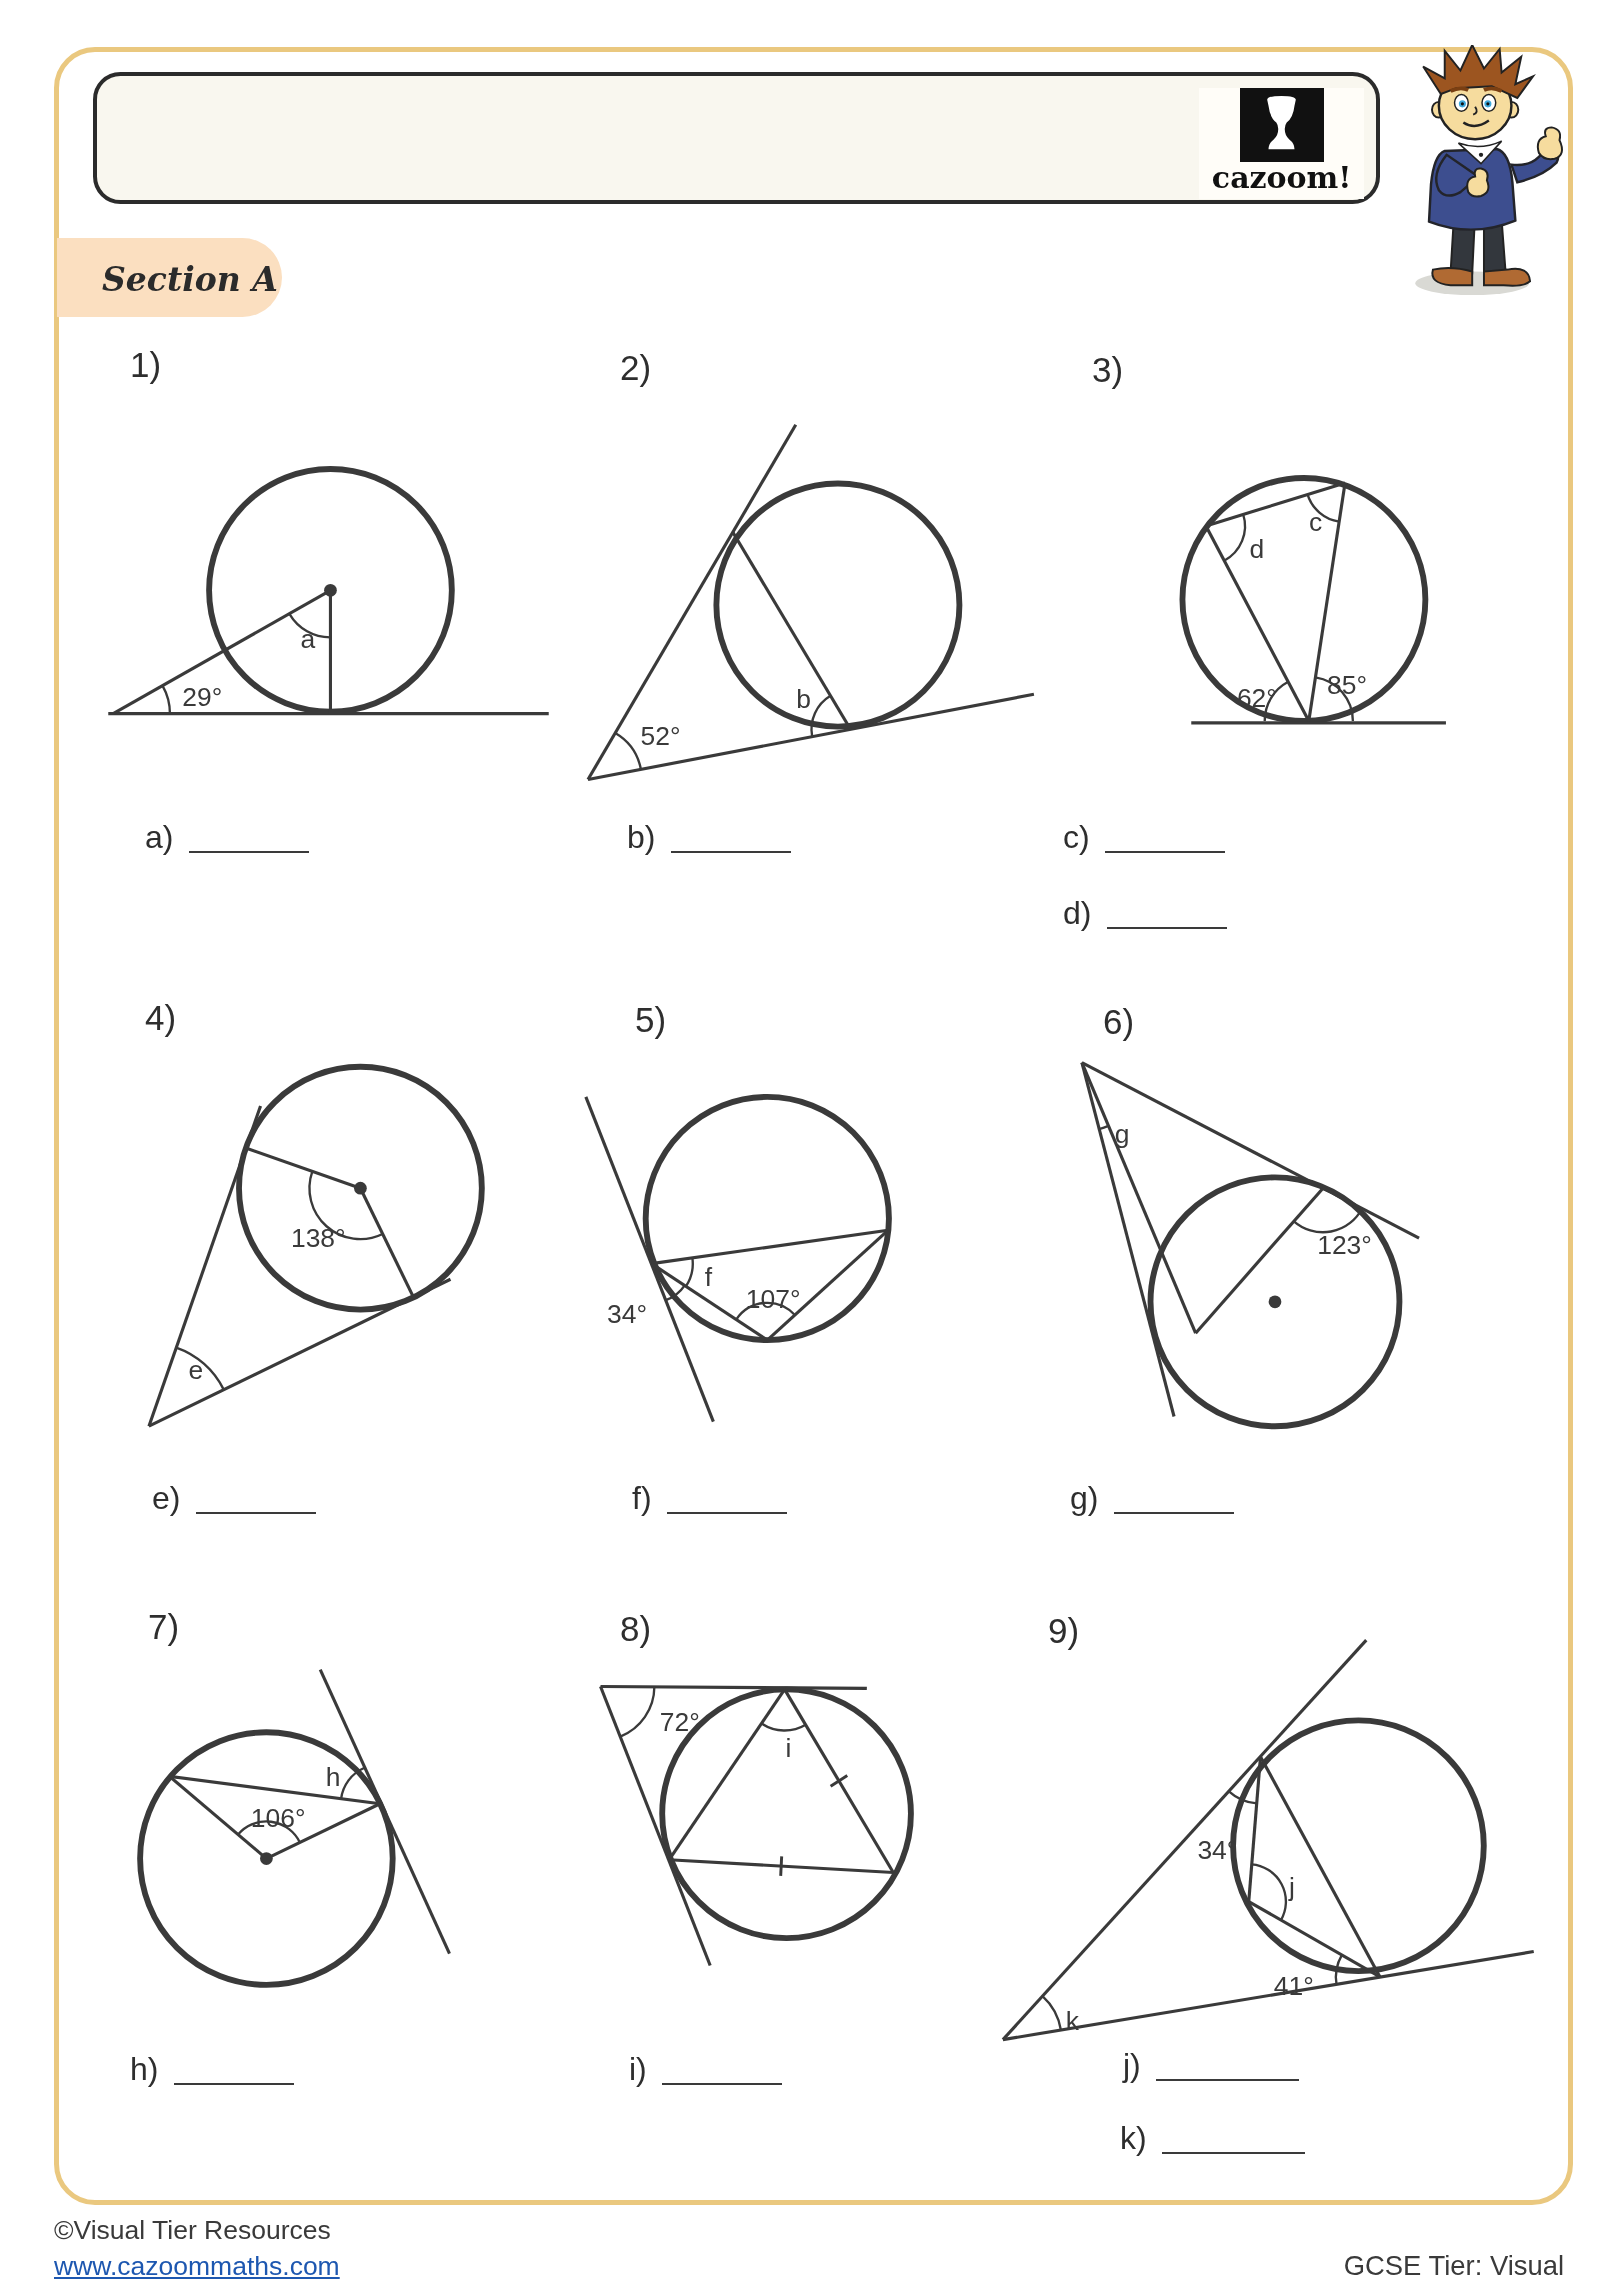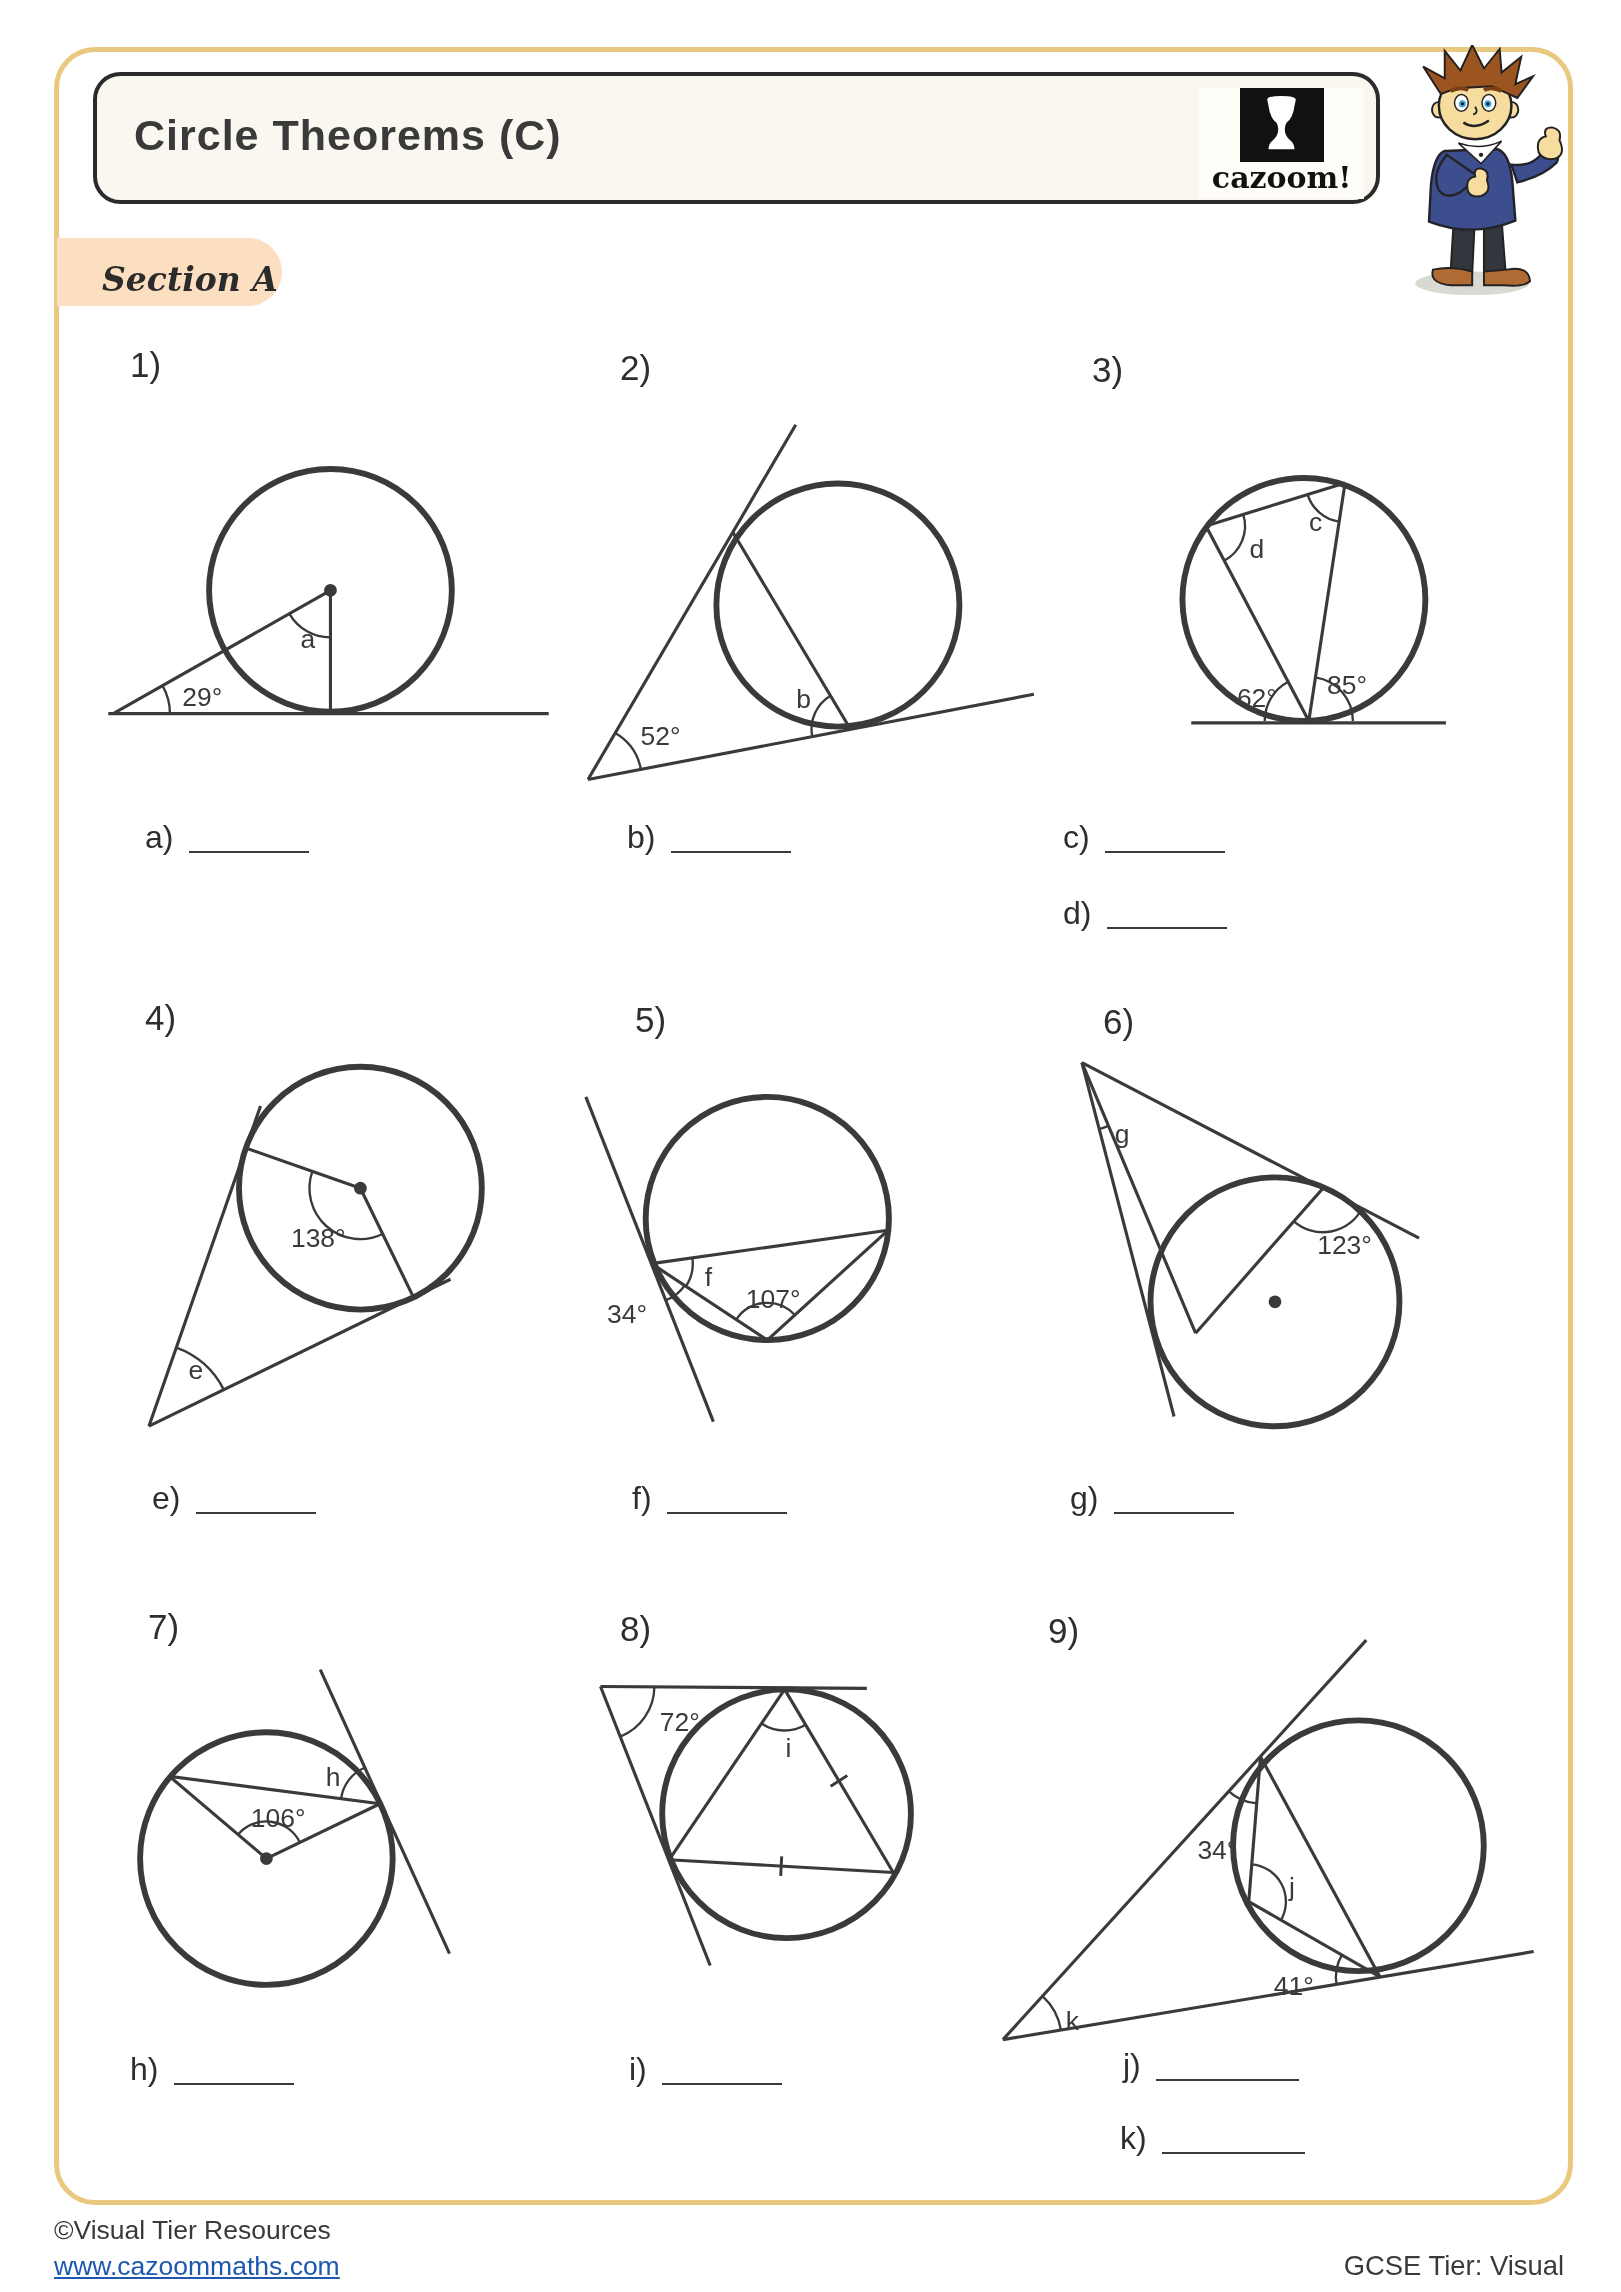--- a/index.html
+++ b/index.html
@@ -8,21 +8,21 @@
   .page-border{position:absolute;left:54px;top:47px;width:1509px;height:2148px;
         border:5.9px solid #eac87f;border-radius:41px;background:#ffffff;}
   .title-box{position:absolute;left:93px;top:72px;width:1279px;height:124px;
         border:4.9px solid #2b2b2b;border-radius:27.4px;background:#f9f7ef;}
   .page-title{position:absolute;left:37px;top:35px;font-size:43px;font-weight:bold;
         color:#3a3a3a;letter-spacing:1px;}
   .logo-patch{position:absolute;right:11.8px;top:3.9px;width:165px;height:111px;background:#fffdf8;
         display:flex;flex-direction:column;align-items:center;justify-content:flex-start;margin-top:8px;}
   .logo-square{width:84px;height:74px;background:#111;display:flex;align-items:center;justify-content:center;}
   .logo-word{font-family:"DejaVu Serif",serif;font-weight:bold;font-size:30px;color:#111;line-height:1;margin-top:1px;}
-  .section-tab{position:absolute;left:57px;top:238px;width:225px;height:68px;background:#fbdfc0;
+  .section-tab{position:absolute;left:57px;top:238px;width:225px;height:79px;background:#fbdfc0;
         border-radius:0 45px 45px 0;}
   .section-label{position:absolute;left:45px;top:21.6px;font-family:"DejaVu Serif",serif;
         font-style:italic;font-weight:bold;font-size:33px;color:#2b2b2b;}
   .qnum{position:absolute;font-size:35px;color:#2e2e2e;}
   .diagram{position:absolute;}
   .diagram path,.diagram line,.diagram circle.outline{fill:none;stroke:#3a3a3a;}
   .diagram text{font-family:"Liberation Sans",sans-serif;font-size:27px;fill:#3a3a3a;text-anchor:middle;}
   .ans{position:absolute;display:flex;align-items:flex-end;gap:15.7px;}
   .ans-label{font-size:32px;color:#2e2e2e;line-height:1;}
   .ans-line{width:120px;height:29px;border-bottom:2.9px solid #3a3a3a;}
@@ -34,21 +34,20 @@
   .mascot{position:absolute;left:1374px;top:45px;}
 </style>
 </head>
 <body>
 
 <div id="page">
 
   <div class="page-border"></div>
 
   <div class="title-box">
-    <div class="page-title">Circle Theorems (C)</div>
     <div class="logo-patch">
       <div class="logo-square">
         <svg width="65" height="63" viewBox="0 0 100 96">
           <path fill="#ffffff" d="M28 10 Q28 4 50 4 Q72 4 72 10 L70 19 Q68 37 58 45 Q55 49 55 55 Q55 65 62 71 Q70 77 70 86 L30 86 Q30 77 38 71 Q45 65 45 55 Q45 49 42 45 Q32 37 30 19 Z"></path>
           <ellipse cx="50" cy="10" rx="21" ry="4.5" fill="#ffffff"></ellipse>
         </svg>
       </div>
       <div class="logo-word">cazoom!</div>
     </div>
   </div>

